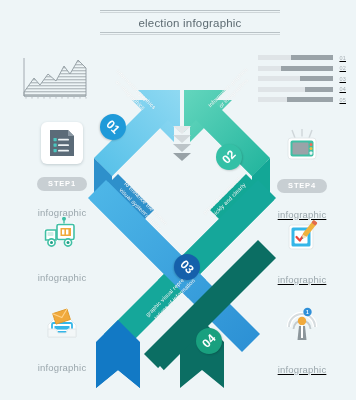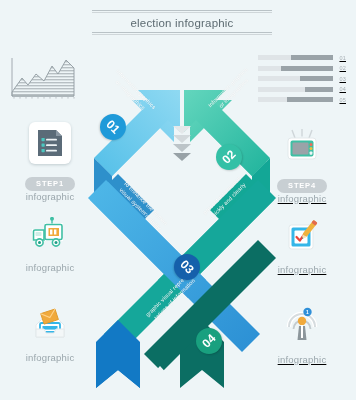--- a/index.html
+++ b/index.html
@@ -11,21 +11,21 @@
   }
   #root {
     position: relative;
     width: 356px; height: 400px;
     background: #eef5f7;
   }
 
   
   .title-wrap {
     position: absolute;
-    left: 92px; top: 10px;
+    left: 100px; top: 10px;
     width: 180px;
     text-align: center;
   }
   .title-rule {
     height: 1px;
     background: #b9c2c6;
     margin: 0 auto;
     width: 180px;
   }
   .title-rule.thin { height: 1px; background: #cfd6d9; margin-top: 1px; }
@@ -36,21 +36,21 @@
     padding: 4px 0 3px 0;
     white-space: nowrap;
   }
 
   
   .side-col {
     position: absolute;
     width: 92px;
     top: 52px;
   }
-  .side-col.left  { left: 4px; }
+  .side-col.left  { left: 16px; }
   .side-col.right { right: 8px; text-decoration: underline; }
 
   .deco {
     width: 92px; height: 62px;
     position: relative;
     margin-bottom: 8px;
   }
 
   .step-block {
     width: 92px;
@@ -68,21 +68,21 @@
     background: #c8cfd3;
     color: #ffffff;
     font-size: 7.5px;
     letter-spacing: 0.8px;
     padding: 2.5px 11px 2.5px 11px;
     border-radius: 7px;
     font-weight: bold;
   }
   .step-caption {
     display: block;
-    margin-top: 0;
+    margin-top: 16px;
     font-size: 9.5px;
     color: #9aa6ac;
     letter-spacing: 0.2px;
   }
 
   
   .icon-card {
     width: 42px; height: 42px;
     background: #ffffff;
     border-radius: 6px;

